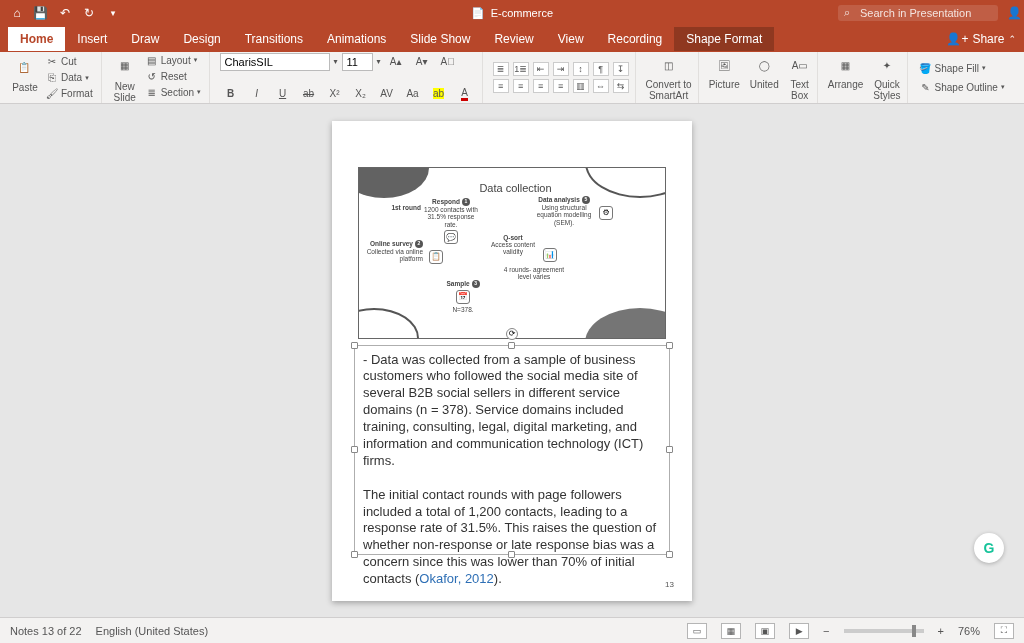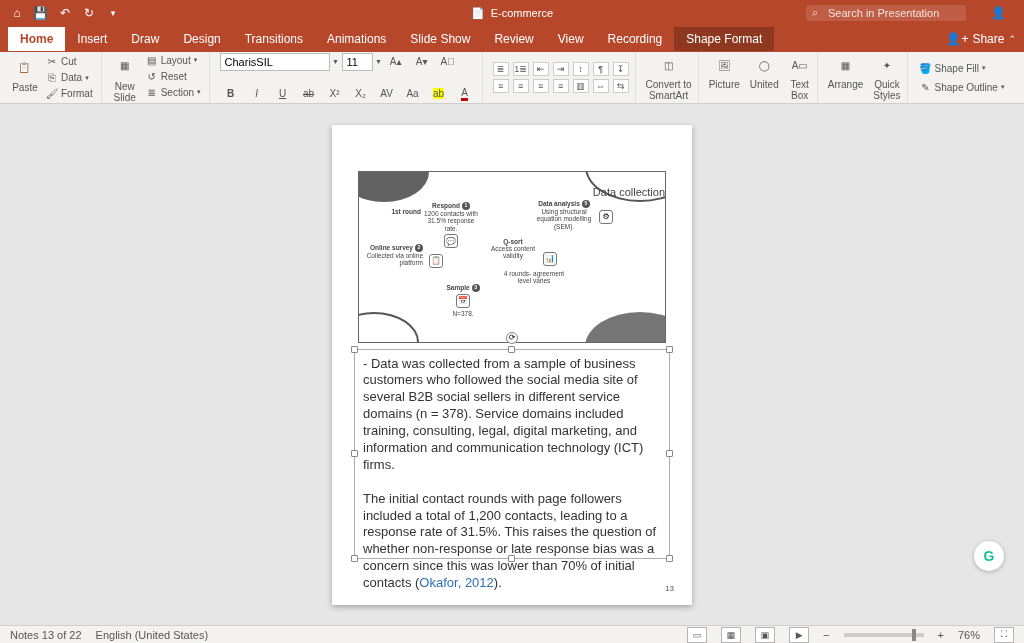--- a/index.html
+++ b/index.html
@@ -2,21 +2,21 @@
 <html><head>
 <meta charset="utf-8">
 <style>
 * { margin: 0; padding: 0; box-sizing: border-box; font-family: -apple-system, "Segoe UI", sans-serif; }
 body { width: 1024px; height: 643px; background: #e6e6e6; overflow: hidden; display: flex; flex-direction: column; }
 
 
 .titlebar { background: #b7472a; height: 26px; display: flex; align-items: center; color: #fff; font-size: 11px; position: relative; }
 .titlebar .tb-left { display: flex; gap: 10px; padding-left: 10px; align-items: center; }
 .titlebar .tb-title { position: absolute; left: 50%; transform: translateX(-50%); display: flex; align-items: center; gap: 6px; }
-.titlebar .tb-right { margin-left: auto; display: flex; align-items: center; gap: 26px; padding-right: 18px; }
+.titlebar .tb-right { margin-left: auto; display: flex; align-items: center; gap: 10px; padding-right: 2px; }
 .titlebar .search { background: rgba(255,255,255,0.15); border-radius: 3px; padding: 2px 8px 2px 22px; width: 160px; font-size: 11px; opacity: 0.85; position: relative; }
 .titlebar .search::before { content: "⌕"; position: absolute; left: 6px; top: 1px; }
 .tb-icon { width: 14px; height: 14px; display: inline-flex; align-items: center; justify-content: center; font-size: 12px; cursor: pointer; }
 
 
 .tabbar { background: #b7472a; height: 26px; display: flex; align-items: center; padding: 0 8px; color: #fff; font-size: 12px; }
 .tab { padding: 5px 12px; cursor: pointer; }
 .tab.active { background: #fff; color: #b7472a; font-weight: bold; }
 .tab.context { background: #8f3820; }
 .tabbar .spacer { flex: 1; }
@@ -39,41 +39,41 @@
 
 .canvas-area { flex: 1; background: #e6e6e6; position: relative; overflow: hidden; display:flex; align-items:center; justify-content:center; }
 .slide { width: 360px; height: 480px; background: #fff; box-shadow: 0 2px 6px rgba(0,0,0,0.3); position: relative; }
 
 
 .dc { position:absolute; top:46px; left:26px; width:308px; height:172px; border:1px solid #666; overflow:hidden;}
 .dc .blob-nw { position:absolute; top:-30px; left:-20px; width:90px; height:60px; border-radius:50%; background:#3b3b3b; opacity:0.8;}
 .dc .blob-ne { position:absolute; top:-40px; right:-30px; width:110px; height:70px; border:2px solid #555; border-radius:50%;}
 .dc .blob-se { position:absolute; bottom:-40px; right:-30px; width:110px; height:70px; border-radius:50%; background:#3b3b3b; opacity:0.7;}
 .dc .blob-sw { position:absolute; bottom:-30px; left:-30px; width:90px; height:60px; border:2px solid #555; border-radius:50%;}
-.dc .title { position:absolute; top:14px; left:7px; right:0; text-align:right; font-size:11px; color:#444;}
+.dc .title { position:absolute; top:14px; left:7px; right:0; text-align:center; font-size:11px; color:#444;}
 .dc .node { position:absolute; font-size:6.5px; color:#444; text-align:center; line-height:1.15; width:60px;}
 .dc .nodeicon { width:14px; height:14px; border:1px solid #777; border-radius:3px; background:#fff; margin:2px auto; display:flex; align-items:center; justify-content:center; font-size:8px;}
 .dc .badge { display:inline-flex; width:8px; height:8px; border-radius:50%; background:#555; color:#fff; font-size:5px; align-items:center; justify-content:center; margin-left:2px; vertical-align:middle;}
 
 
 .textbox { position:absolute; top:224px; left:22px; width:316px; height:210px; border:1px dashed #bbb; outline:1px solid #aeaeae; outline-offset:-1px;}
 .textbox .handles .h { position:absolute; width:7px; height:7px; background:#fff; border:1px solid #888; border-radius:1px;}
 .textbox .handles .h.tl{top:-4px;left:-4px;} .h.tr{top:-4px;right:-4px;} .h.bl{bottom:-4px;left:-4px;} .h.br{bottom:-4px;right:-4px;}
 .h.tm{top:-4px;left:50%;margin-left:-4px;} .h.bm{bottom:-4px;left:50%;margin-left:-4px;}
 .h.lm{top:50%;left:-4px;margin-top:-4px;} .h.rm{top:50%;right:-4px;margin-top:-4px;}
 .textbox .rot{ position:absolute; top:-18px; left:50%; margin-left:-6px; width:12px; height:12px; border:1px solid #888; border-radius:50%; display:flex; align-items:center; justify-content:center; font-size:8px; background:#fff;}
 .textbox .content { padding:6px 8px; font-size:13px; line-height:1.3; color:#333;}
 .textbox .content .link { color:#2e6fb5;}
 .slide .pagenum { position:absolute; bottom:12px; right:18px; font-size:8px; color:#555;}
 
 
 .gbadge { position:absolute; right:20px; bottom:54px; width:30px; height:30px; border-radius:50%; background:#fff; box-shadow:0 1px 4px rgba(0,0,0,0.25); display:flex; align-items:center; justify-content:center; color:#15c39a; font-weight:bold; font-size:14px;}
 
 
-.statusbar { height:18px; background:#f3f2f1; border-top:1px solid #d0cece; display:flex; align-items:center; font-size:11px; color:#555; padding:0 10px; gap:14px;}
+.statusbar { height:26px; background:#f3f2f1; border-top:1px solid #d0cece; display:flex; align-items:center; font-size:11px; color:#555; padding:0 10px; gap:14px;}
 .statusbar .spacer { flex:1;}
 .statusbar .viewbtn { width:20px; height:16px; border:1px solid #b5b5b5; display:flex; align-items:center; justify-content:center; font-size:9px; cursor:pointer; background:#fff;}
 .statusbar .zoomslider { width:80px; height:4px; background:#ccc; position:relative;}
 .statusbar .zoomslider .thumb { position:absolute; top:-4px; right:8px; width:4px; height:12px; background:#888;}
 </style>
 </head>
 <body>
 
 <div class="titlebar">
   <div class="tb-left">

